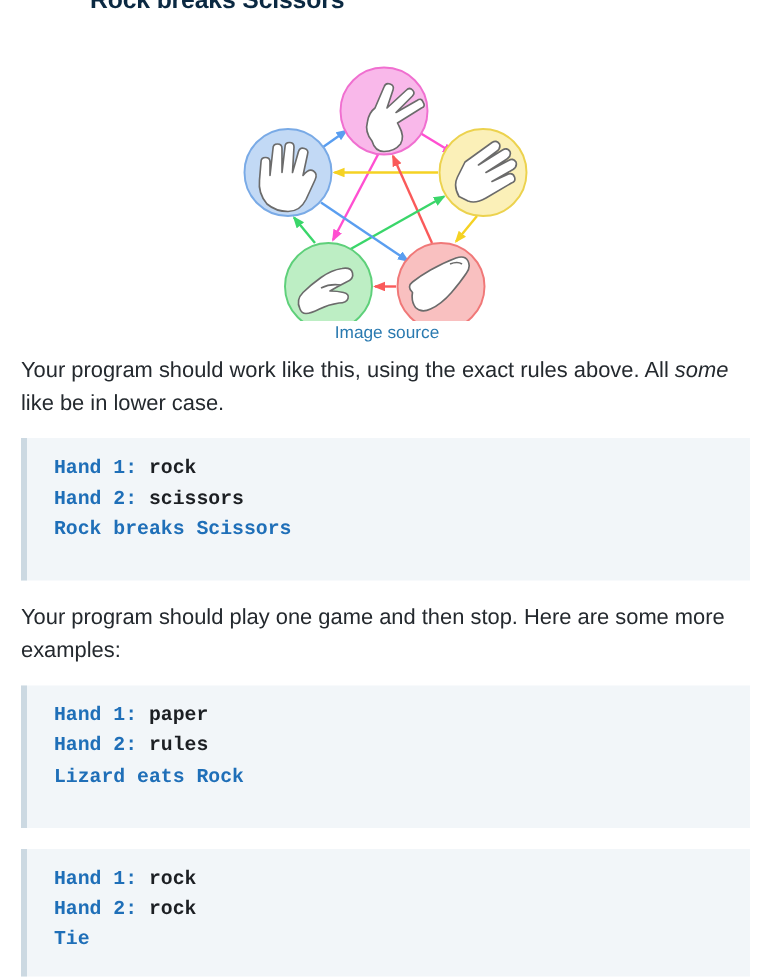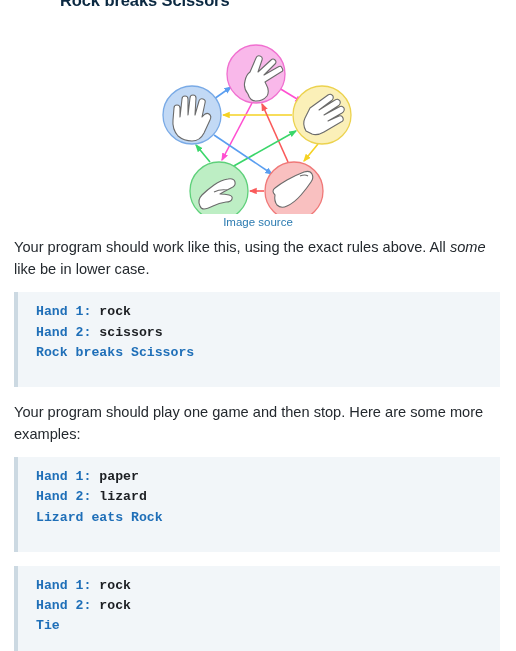--- a/index.html
+++ b/index.html
@@ -202,21 +202,21 @@
 
     <p class="para"><span>Your program should work like this, using the exact rules above. All </span><em>some</em><span> like be in lower case.</span></p>
 
     <pre class="codeblock cb1"><span class="kw">Hand 1:</span><span class="val"> rock</span>
 <span class="kw">Hand 2:</span><span class="val"> scissors</span>
 <span class="res">Rock breaks Scissors</span></pre>
 
     <p class="para">Your program should play one game and then stop. Here are some more examples:</p>
 
     <pre class="codeblock cb2"><span class="kw">Hand 1:</span><span class="val"> paper</span>
-<span class="kw">Hand 2:</span><span class="val"> lizard</span>
+<span class="kw">Hand 2:</span><span class="val"> rules</span>
 <span class="res">Lizard eats Rock</span></pre>
 
     <pre class="codeblock cb3"><span class="kw">Hand 1:</span><span class="val"> rock</span>
 <span class="kw">Hand 2:</span><span class="val"> rock</span>
 <span class="res">Tie</span></pre>
 
   </div>
 </div>
 
 </body></html>

